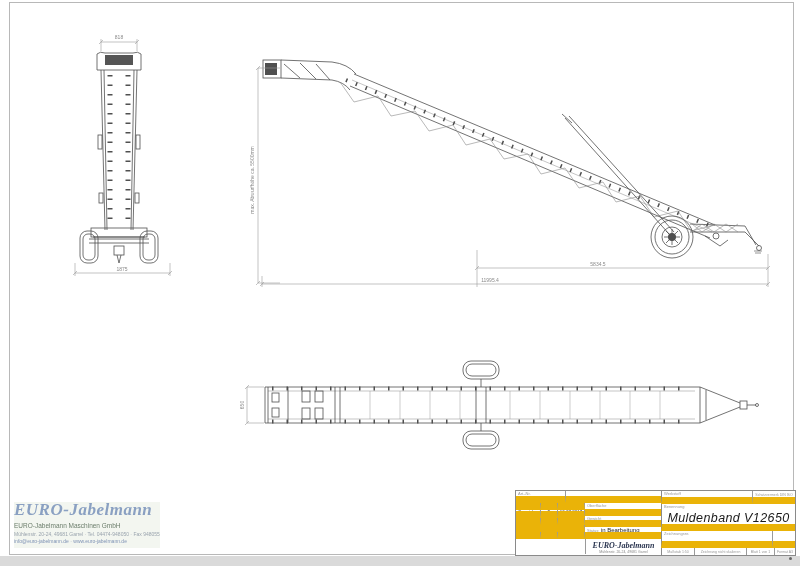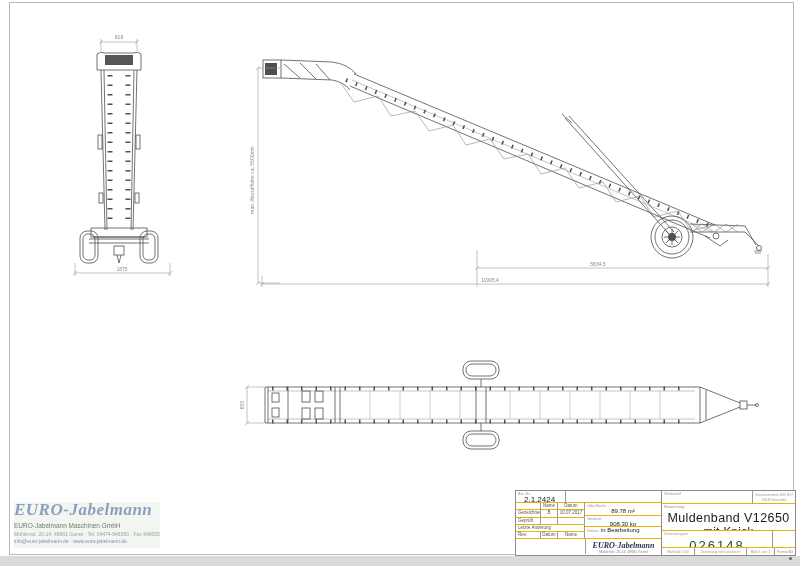--- a/index.html
+++ b/index.html
@@ -16,27 +16,27 @@
   .watermark .band{position:absolute;left:0;top:2px;width:146px;height:46px;background:#f3f6f0;}
   .wm-logo{position:relative;font-family:"Liberation Serif",serif;font-style:italic;font-weight:bold;
            font-size:17px;color:#8aa0c2;letter-spacing:.5px;white-space:nowrap;}
   .wm-l1{position:relative;font-size:6.5px;color:#6b7d6b;margin-top:2px;white-space:nowrap;}
   .wm-l2{position:relative;font-size:5px;color:#9aa4ae;margin-top:1.5px;white-space:nowrap;}
   .wm-l3{position:relative;font-size:5px;color:#7f93b5;margin-top:1.5px;white-space:nowrap;}
 
   
   .tblock{position:absolute;left:515px;top:490px;width:279px;height:64px;border:1px solid #8a8a8a;
           background:#fff;font-size:5px;color:#444;}
-  .cell{position:absolute;border-right:1px solid #9a9a9a;border-bottom:1px solid #eab308;box-sizing:border-box;overflow:hidden;}
+  .cell{position:absolute;border-right:1px solid #9a9a9a;border-bottom:7px solid #eab308;box-sizing:border-box;overflow:hidden;}
   .lbl{font-size:4px;color:#999;display:block;padding:1px 0 0 2px;line-height:4px;white-space:nowrap;}
   .val-art{font-size:8px;color:#222;padding-left:8px;line-height:8px;}
   .mini{font-size:4.5px;color:#555;padding-left:2px;line-height:6px;white-space:nowrap;overflow:hidden;}
   .minic{font-size:4.5px;color:#555;text-align:center;line-height:6px;white-space:nowrap;}
   .bigval{font-size:6px;color:#222;text-align:center;line-height:7px;}
-  .title-big{font-size:12.5px;color:#1a1a1a;text-align:center;letter-spacing:.4px;line-height:13px;margin-top:3px;}
+  .title-big{font-size:12.5px;color:#1a1a1a;text-align:center;letter-spacing:.4px;line-height:13px;margin-top:3px;font-style:italic;}
   .title-big2{font-size:11.5px;color:#1a1a1a;text-align:center;letter-spacing:.4px;line-height:12px;}
   .dwgno{font-size:13px;color:#14532d;text-align:center;letter-spacing:2px;line-height:15px;margin-top:2px;}
   .tb-logo{font-family:"Liberation Serif",serif;font-style:italic;font-weight:bold;font-size:8px;
            color:#2a3550;text-align:center;line-height:9px;margin-top:2px;white-space:nowrap;}
   .tb-addr{font-size:3.5px;color:#888;text-align:center;line-height:4px;white-space:nowrap;}
   .tiny2{font-size:3.5px;color:#999;text-align:center;line-height:4.5px;padding-top:2px;white-space:nowrap;}
 </style>
 </head>
 <body>
 

